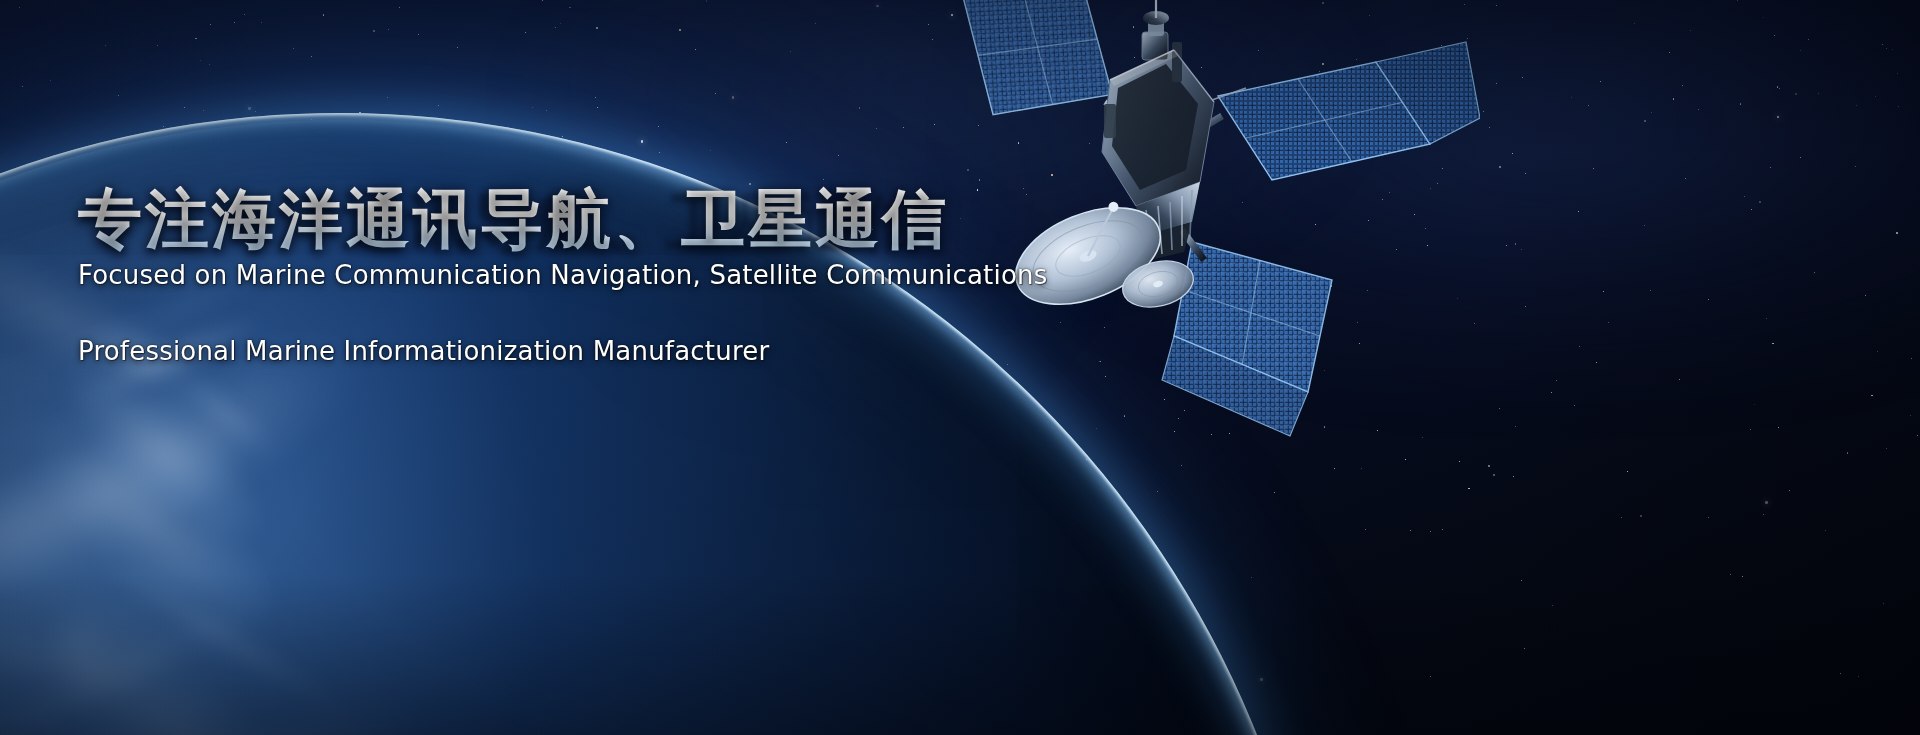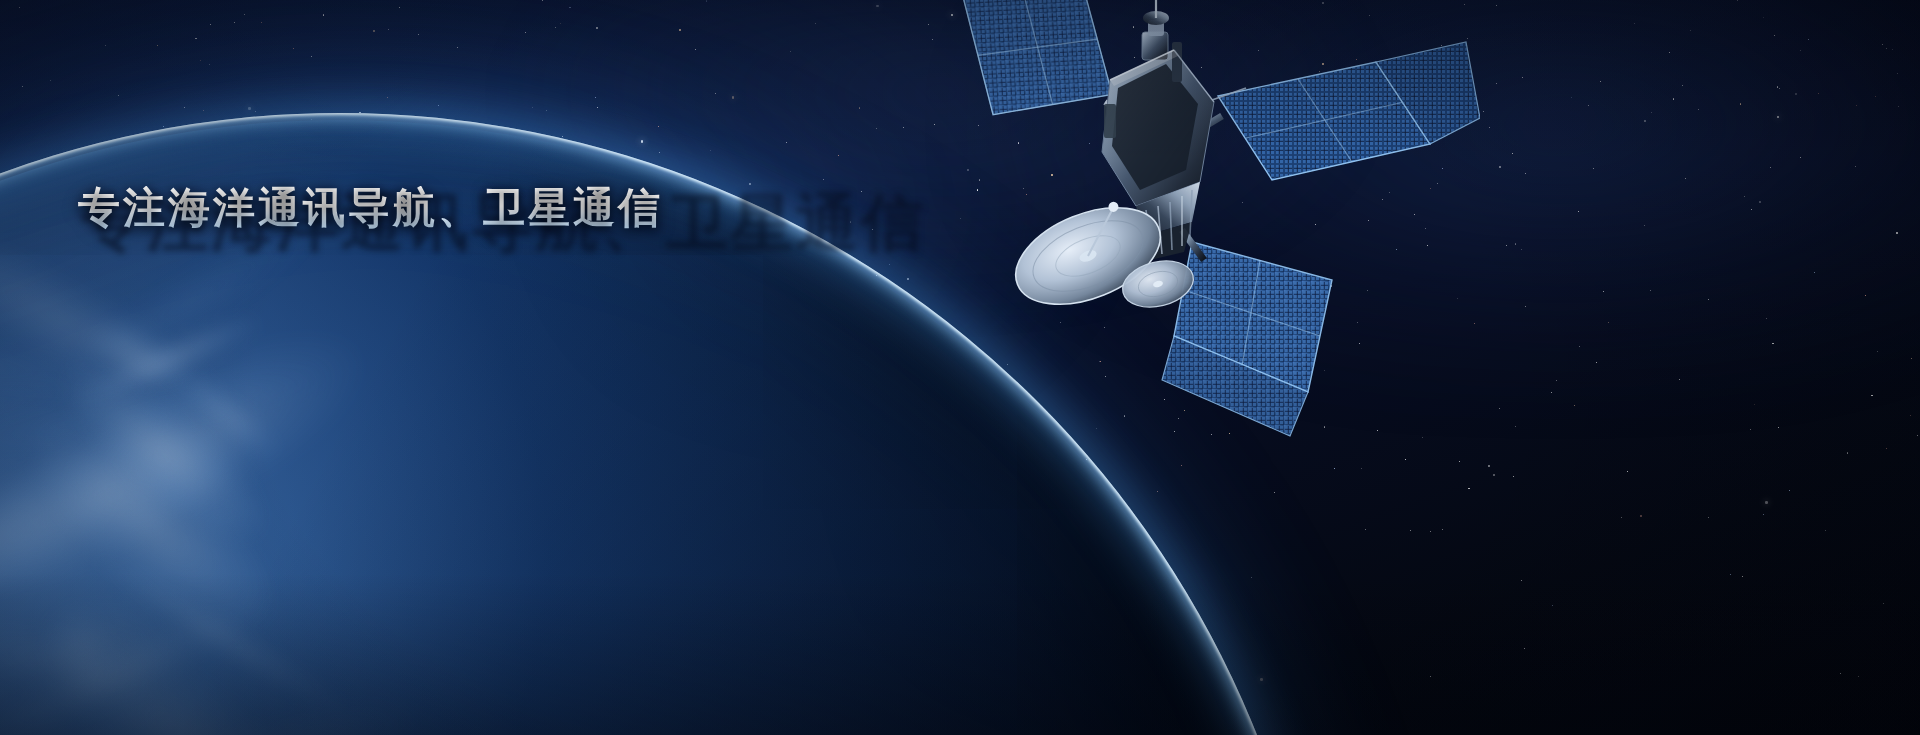--- a/index.html
+++ b/index.html
@@ -116,21 +116,21 @@
     position:absolute;
     left:78px;
     z-index:40;
   }
   .headline-1 { top:186px; }
   .headline-2 { top:330px; }
 
   .cn-head {
     font-family:Liberation Sans, sans-serif;
     font-weight:700;
-    font-size:42px;
+    font-size:64px;
     line-height:1.06;
     letter-spacing:3px;
     color:#ffffff;
     background:linear-gradient(180deg,#ffffff 0%,#ffffff 46%,#e9f4ff 62%,#b7d8f5 100%);
     -webkit-background-clip:text;
     background-clip:text;
     -webkit-text-fill-color:transparent;
     text-shadow:0 2px 10px rgba(0,0,0,0.55);
     filter:drop-shadow(0 3px 7px rgba(2,10,28,0.75));
     white-space:nowrap;
@@ -711,19 +711,21 @@
         <circle cx="196" cy="6" r="3.4" fill="#eaf3fb" filter="url(#glow)"></circle>
         <line x1="252" y1="116" x2="286" y2="104" stroke="#a8bbd0" stroke-width="1.8" opacity="0.85"></line>
         <polygon points="150,96 214,66 218,72 154,102" fill="#ffffff" opacity="0.22"></polygon>
       </svg></div>
 
   <div class="text-block headline-1">
     <div style="position:relative;">
       <div class="cn-head-shadow">专注海洋通讯导航、卫星通信</div>
       <div class="cn-head">专注海洋通讯导航、卫星通信</div>
     </div>
+    <div class="en-sub">Focused on Marine Communication Navigation, Satellite Communications</div>
   </div>
 
   <div class="text-block headline-2">
+    <div class="en-sub">Professional Marine Informationization Manufacturer</div>
   </div>
 
   <div class="vignette"></div>
 </div>
 
 </body></html>

